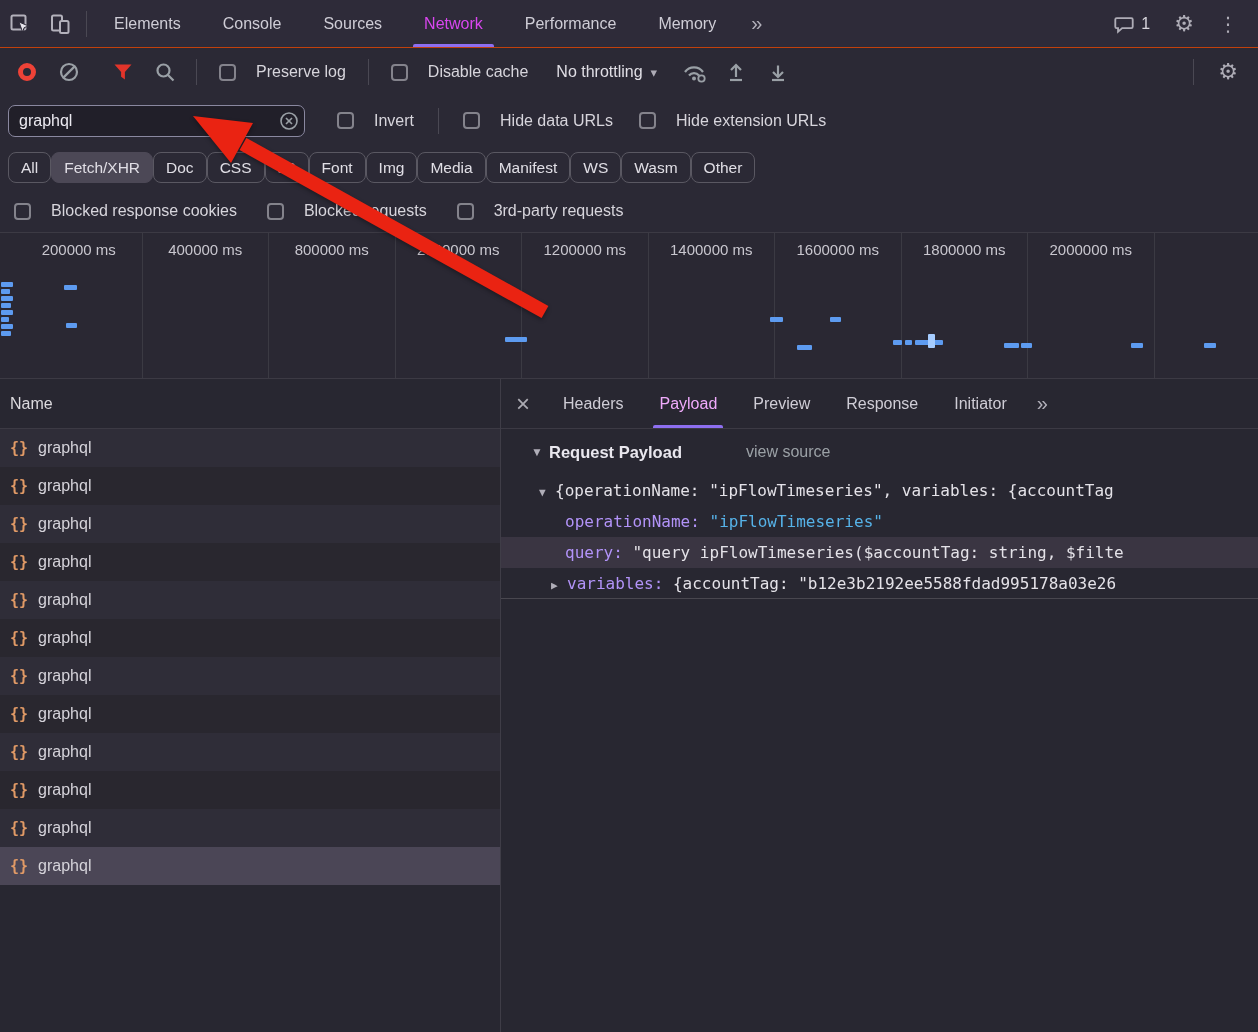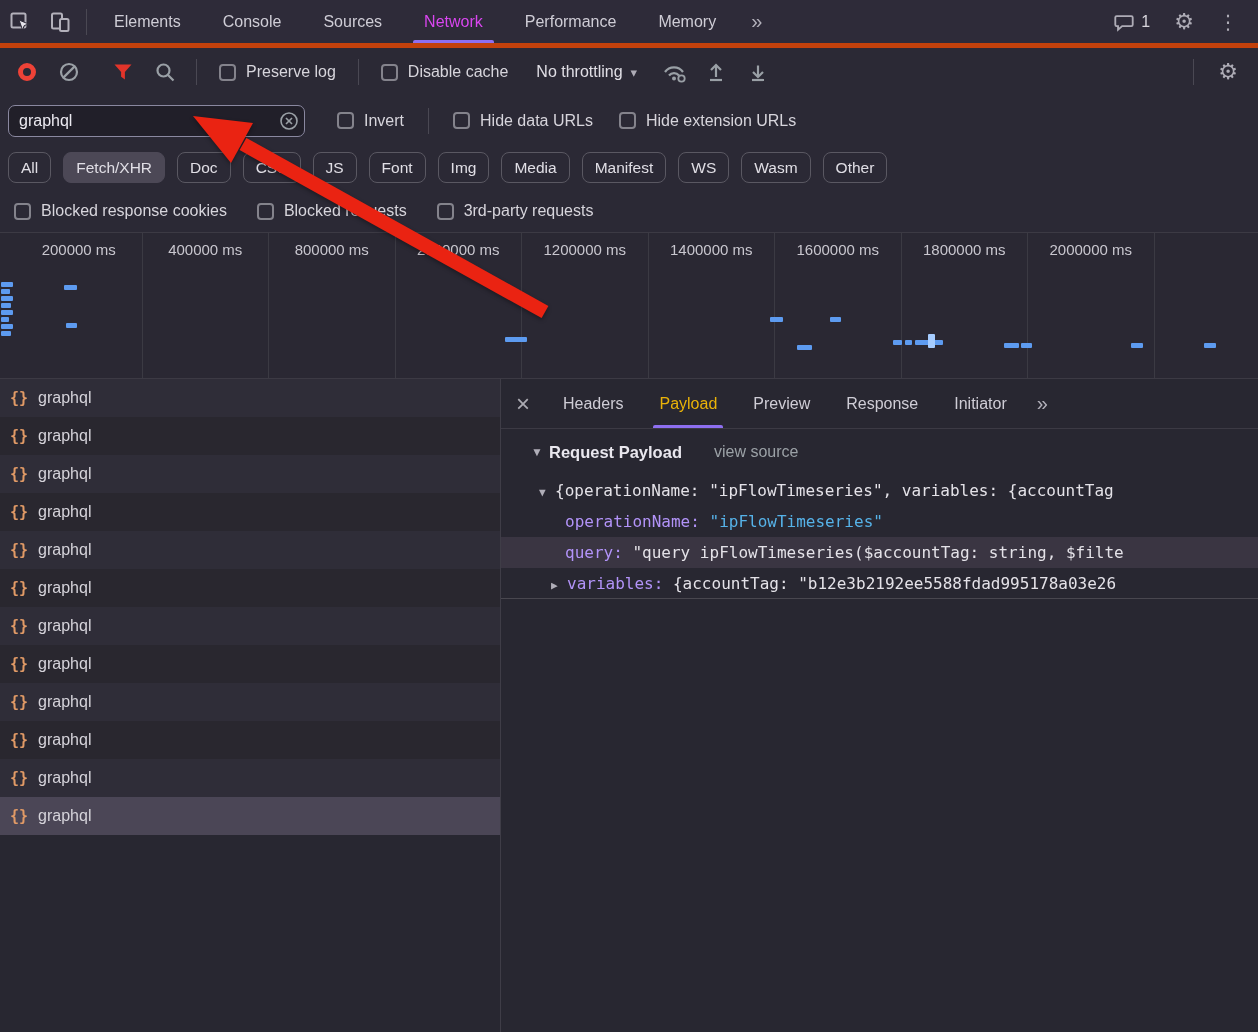--- a/index.html
+++ b/index.html
@@ -1,50 +1,50 @@
 <!DOCTYPE html>
 <html><head>
 <meta charset="utf-8">
 <style>
   * { margin:0; padding:0; box-sizing:border-box; }
   html,body { width:1258px; height:1032px; overflow:hidden; background:#1e1d24; }
   body { font-family:"Liberation Sans", sans-serif; color:#d7d5dc; font-size:16px; }
   .devtools { position:relative; width:1258px; height:1032px; background:#2b2935; overflow:hidden; }
 
   
-  .tabbar { height:48px; background:#2e2b39; display:flex; align-items:stretch; border-bottom:5px solid #c2410c; }
+  .tabbar { height:48px; background:#2e2b39; display:flex; align-items:stretch; border-bottom:1px solid #c2410c; }
   .tabbar .icon-btn { width:40px; display:flex; align-items:center; justify-content:center; color:#b3b1bb; }
   .vsep { width:1px; height:26px; background:#4a4853; align-self:center; margin:0 6px; }
   .tab { display:flex; align-items:center; padding:0 21px; color:#cfcdd6; position:relative; cursor:default; }
   .tab.selected { color:#d946ef; }
   .tab.selected::after { content:""; position:absolute; left:10px; right:10px; bottom:0; height:3px; background:#8e6ff0; border-radius:2px 2px 0 0; }
   .tab-more { display:flex; align-items:center; padding:0 14px; color:#b3b1bb; font-size:20px; }
   .tabbar-right { margin-left:auto; display:flex; align-items:center; gap:4px; padding-right:10px; }
   .bubble-wrap { display:flex; align-items:center; gap:6px; padding:0 10px; color:#d7d5dc; }
   .glyph-gear { font-size:22px; color:#aeacb6; padding:0 10px; }
   .glyph-kebab { font-size:20px; color:#aeacb6; padding:0 10px; letter-spacing:0; }
 
   
   .net-toolbar { height:48px; background:#2b2935; display:flex; align-items:center; padding:0 10px; gap:8px; }
   .tool-btn { width:34px; height:34px; display:flex; align-items:center; justify-content:center; }
   .record-dot { width:18px; height:18px; border-radius:50%; border:5px solid #ee4237; }
-  .cb-label { display:flex; align-items:center; gap:10px; color:#d7d5dc; white-space:nowrap; padding:0 8px; }
+  .cb-label { display:flex; align-items:center; gap:20px; color:#d7d5dc; white-space:nowrap; padding:0 8px; }
   .cb { width:17px; height:17px; border:2px solid #84838c; border-radius:4px; background:transparent; flex:none; }
   .throttle { display:flex; align-items:center; gap:8px; padding:0 12px; color:#e0dee5; white-space:nowrap; }
   .caret { font-size:13px; color:#aeacb6; }
   .toolbar-spacer { flex:1; }
 
   
   .filter-row { height:49px; background:#2b2935; display:flex; align-items:center; padding:0 8px; gap:10px; }
   .filter-box { position:relative; width:297px; height:32px; }
   .filter-box input { width:100%; height:100%; background:#211f29; border:1px solid #8a88a0; border-radius:7px; color:#eceaf1; font-family:"Liberation Sans", sans-serif; font-size:16px; padding:0 32px 0 10px; outline:none; }
   .clear-btn { position:absolute; right:7px; top:7px; width:18px; height:18px; }
 
   
-  .chips-row { height:45px; background:#2b2935; display:flex; align-items:center; padding:0 8px; gap:12px; }
+  .chips-row { height:45px; background:#2b2935; display:flex; align-items:center; padding:0 8px; }
   .chip { height:31px; display:flex; align-items:center; padding:0 12px; border:1px solid #5a5862; border-radius:8px; color:#e0dee5; font-size:15.5px; white-space:nowrap; }
   .chip.selected { background:#4c4856; border-color:#4c4856; }
 
   
   .opts-row { height:42px; background:#2b2935; display:flex; align-items:center; padding:0 6px; gap:14px; }
 
   
   .waterfall { position:relative; height:147px; background:#2a2833; border-top:1px solid #3c3a44; border-bottom:1px solid #3c3a44; overflow:hidden; }
   .wf-cols { position:absolute; inset:0; display:flex;padding-left:16px; }
   .wf-col { width:126.5px; flex:none; border-right:1px solid #3b3a43; text-align:center; padding-top:8px; color:#c9c7cf; font-size:15px; white-space:nowrap; overflow:hidden; }
@@ -60,28 +60,28 @@
   .row { height:38px; display:flex; align-items:center; gap:10px; padding-left:10px; color:#d5d3da; white-space:nowrap; overflow:hidden; }
   .row:nth-child(odd) { background:#2f2d38; }
   .row:nth-child(even) { background:#29272f; }
   .row.selected { background:#4b4656; }
   .braces { font-family:"DejaVu Sans Mono", monospace; font-weight:bold; color:#e19a66; font-size:15px; }
 
   .panel-right { flex:1; background:#282731; display:flex; flex-direction:column; overflow:hidden; }
   .detail-tabs { height:50px; flex:none; display:flex; align-items:stretch; border-bottom:1px solid #3c3a44; }
   .close-x { display:flex; align-items:center; justify-content:center; width:44px; color:#abaab2; font-size:24px; }
   .dtab { display:flex; align-items:center; padding:0 18px; color:#cfcdd6; position:relative; }
-  .dtab.selected { color:#eab308; }
+  .dtab.selected { color:#f0abfc; }
   .dtab.selected::after { content:""; position:absolute; left:12px; right:12px; bottom:0; height:3px; background:#8e6ff0; border-radius:2px 2px 0 0; }
   .dtab-more { display:flex; align-items:center; padding:0 12px; color:#b3b1bb; font-size:20px; }
 
   .payload-head { height:46px; display:flex; align-items:center; padding-left:30px; }
   .tri { color:#b0aeb8; font-size:12px; width:18px; display:inline-block; }
   .payload-title { font-weight:bold; color:#e9e7ee; font-size:16.5px; }
-  .view-source { margin-left:32px; color:#9ba1a6; font-size:16px; }
+  .view-source { margin-left:64px; color:#9ba1a6; font-size:16px; }
 
   .tree { font-family:"DejaVu Sans Mono", monospace; font-size:16px; }
   .t-row { height:31px; line-height:31px; white-space:nowrap; overflow:hidden; color:#e4e2e8; }
   .t-row .tri { font-size:11px; width:16px; }
   .t-summary { padding-left:38px; }
   .t-kv { padding-left:64px; }
   .t-kv.hl { background:#3a3542; }
   .t-collapsed { padding-left:50px; border-bottom:1px solid #49474f; }
   .jkey { color:#b293f8; }
   .jstr { color:#56b2e8; }
@@ -292,20 +292,23 @@
         <div class="wbar" style="left: 1004px; top: 110px; width: 15px;"></div>
         <div class="wbar" style="left: 1021px; top: 110px; width: 11px;"></div>
         <div class="wbar" style="left: 1131px; top: 110px; width: 12px;"></div>
         <div class="wbar" style="left: 1204px; top: 110px; width: 12px;"></div>
       </div>
   </div>
 
   <div class="split">
 
     <div class="panel-left">
+      <div class="list-header">
+          <span>Name</span>
+        </div>
       <div class="req-list">
         <div class="row">
             <span class="braces">{}</span>
             <span>graphql</span>
           </div>
         <div class="row">
             <span class="braces">{}</span>
             <span>graphql</span>
           </div>
         <div class="row">

